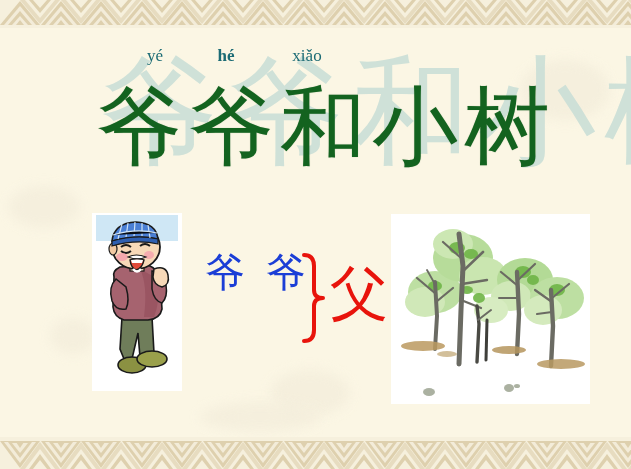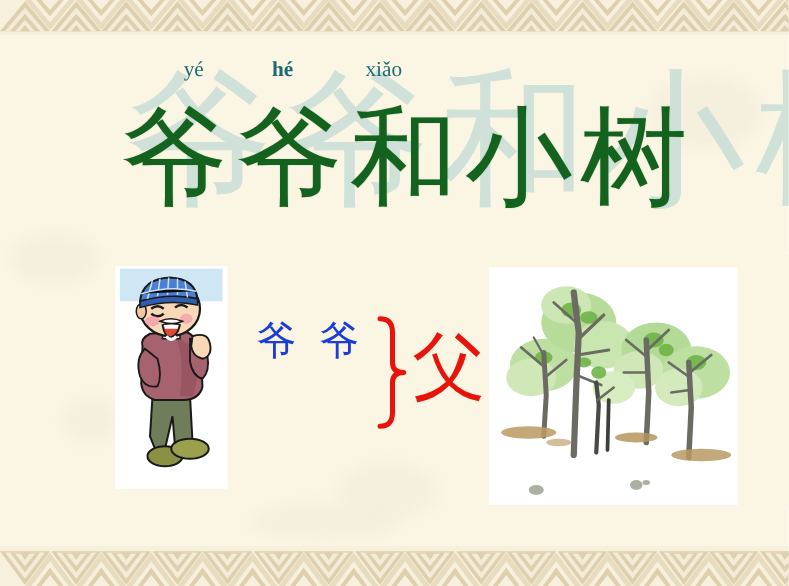--- a/index.html
+++ b/index.html
@@ -210,21 +210,21 @@
 
   
   .word-col {
     position: absolute;
     left: 205px;
     top: 246px;
     width: 110px;
   }
   .word-row {
     color: #1b3ed6;
-    font-size: 32px;
+    font-size: 40px;
     line-height: 52px;
     letter-spacing: 4px;
     white-space: nowrap;
     font-family: "DejaVu Sans", sans-serif;
   }
   .brace {
     position: absolute;
     left: 300px;
     top: 252px;
     width: 26px;

